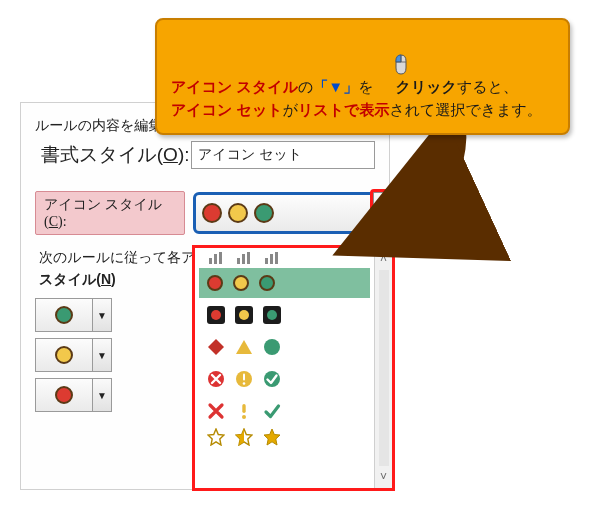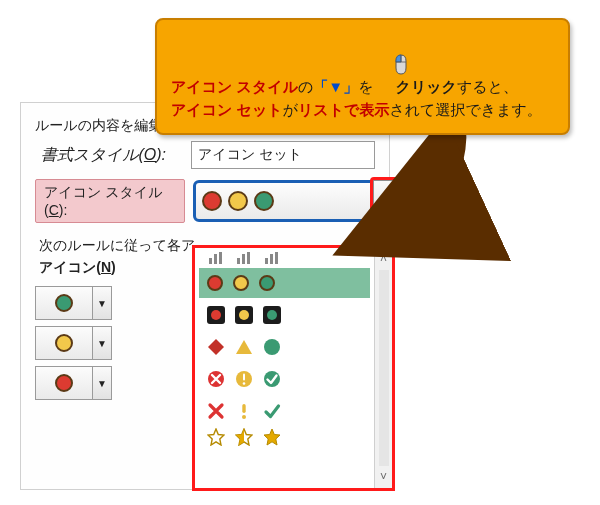--- a/index.html
+++ b/index.html
@@ -71,21 +71,21 @@
     width: 370px; height: 388px;
     border: 1px solid var(--inset-border);
     background: var(--panel-bg);
     padding: 10px 14px 0 14px;
     box-sizing: border-box;
   }
   .panel-row-label { margin: 4px 0 6px 0; }
   .panel-subhead { font-weight: bold; margin: 2px 0 6px 2px; }
 
   .row-inline { display: flex; align-items: center; margin: 4px 0; }
-  .row-inline .lbl { width: 150px; padding-left: 6px; font-size: 16px; font-style: italic; }
+  .row-inline .lbl { width: 150px; padding-left: 6px; font-size: 19px; }
 
   .textbox {
     flex: 1;
     height: 26px;
     border: 1px solid #9a9a9a;
     background: #fff;
     display: flex; align-items: center;
     padding: 0 6px;
     font-size: 14px;
   }
@@ -264,21 +264,21 @@
 
   <div class="row-inline">
     <div class="lbl">
       <span>書式スタイル(</span><u>O</u><span>):</span>
     </div>
     <div class="textbox">
       <span>アイコン セット</span>
     </div>
   </div>
 
-  <div class="row-inline" style="margin-top:10px;">
+  <div class="row-inline" style="margin-top:22px;font-family:Liberation Serif, serif;">
     <div class="pink-lbl">
       <span>アイコン スタイル(</span><u>C</u><span>):</span>
     </div>
     <div style="width:10px"></div>
     <div class="style-picker">
       <div class="frame"></div>
       <div class="style-picker-inner">
         <div class="circle-tri">
           <span class="circ c-red"></span>
           <span class="circ c-yellow"></span>
@@ -288,21 +288,21 @@
       <div class="drop-btn">
         <div class="drop-btn-frame"></div>
         <span>▼</span>
       </div>
     </div>
   </div>
 
   <div class="rule-lines">
     <div class="lbl2">次のルールに従って各ア</div>
     <div class="head">
-      <span>アイコン(</span><u>N</u><span>)</span>
+      <span>スタイル(</span><u>N</u><span>)</span>
     </div>
 
     <div class="icon-row">
       <div class="icon-cell">
         <span class="circ c-green" style="width:18px;height:18px"></span>
       </div>
       <div class="mini-drop">
         <span>▼</span>
       </div>
     </div>

